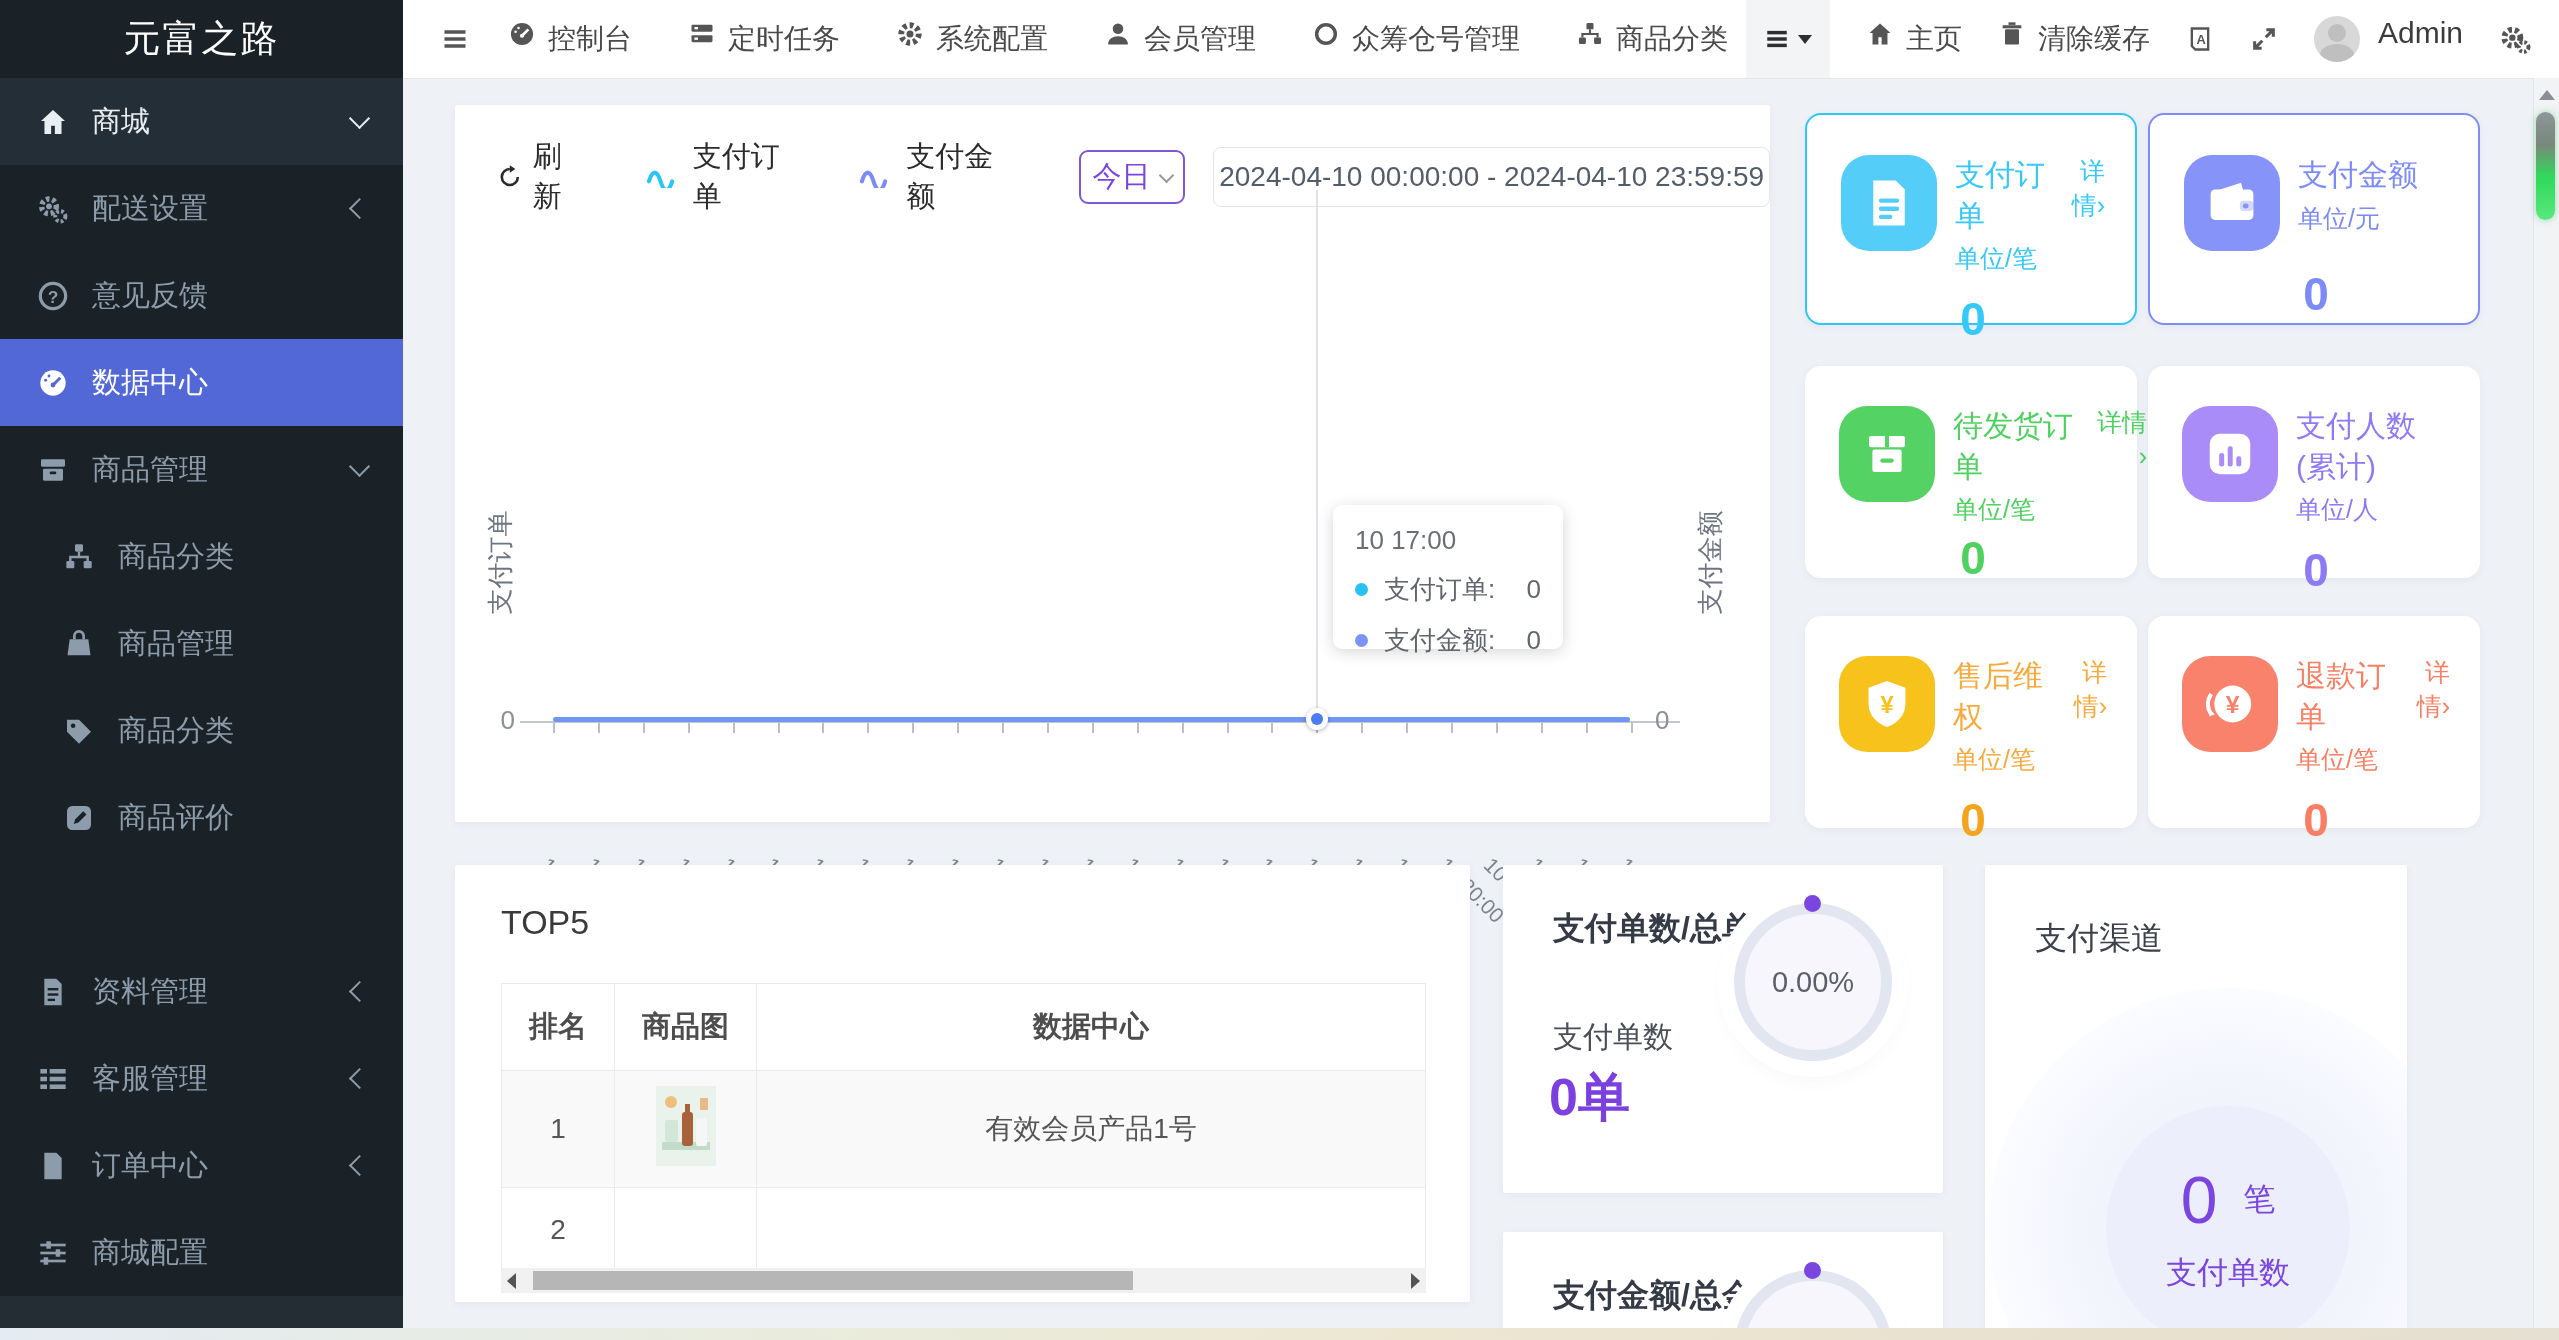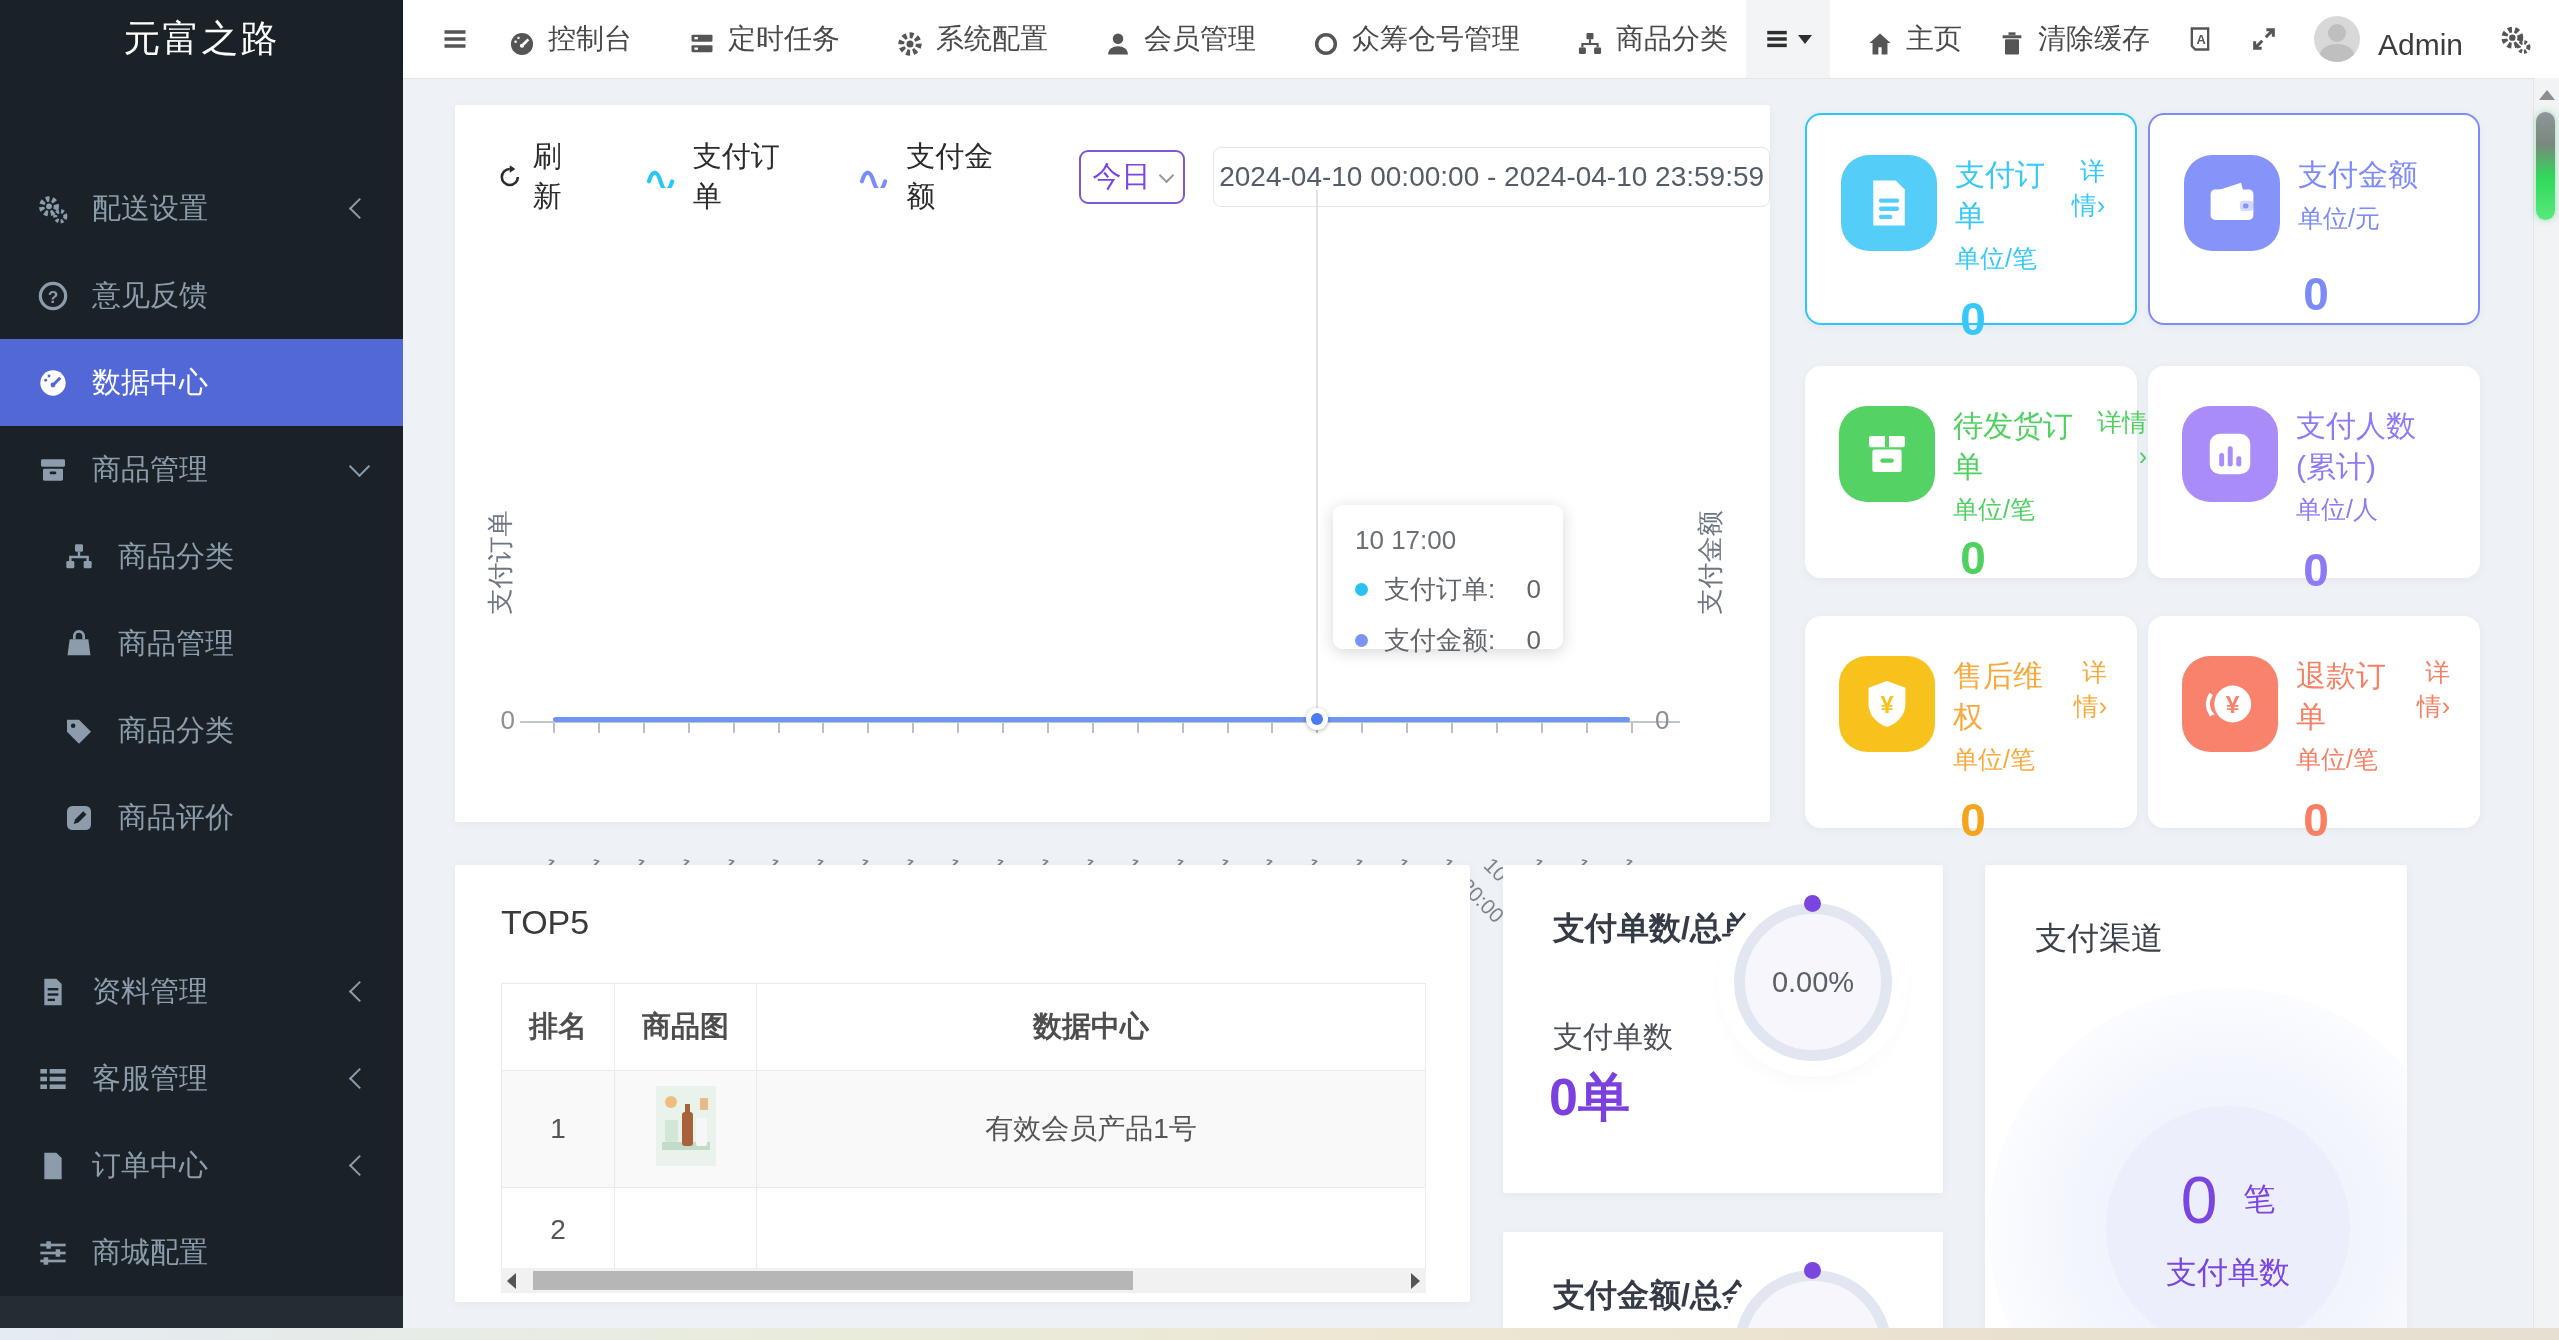--- a/index.html
+++ b/index.html
@@ -16,21 +16,21 @@
   .si-icon{width:34px;height:34px;margin-right:22px;display:inline-flex;align-items:center;justify-content:center;flex:none;}
   .si-icon svg{width:32px;height:32px;}
   .chev{position:absolute;right:36px;width:13px;height:13px;border-right:2.5px solid currentColor;border-bottom:2.5px solid currentColor;}
   .chev.down{transform:rotate(45deg);margin-top:-6px;}
   .chev.left{transform:rotate(135deg);}
   .side-footband{position:absolute;left:0;top:1296px;width:403px;height:34px;background:#232d33;}
   
   .navbar{position:absolute;left:403px;top:0;width:2156px;height:78px;background:#fff;border-bottom:1px solid #e6e6e6;z-index:6;}
   .hamburger{position:absolute;left:27px;top:0;height:78px;width:50px;display:flex;align-items:center;justify-content:center;color:#555;cursor:pointer;}
   .nav-left{position:absolute;left:105px;top:0;height:78px;display:flex;align-items:center;gap:56px;}
-  .nav-item{display:flex;align-items:flex-end;gap:12px;color:#4a4a4a;font-size:28px;cursor:pointer;white-space:nowrap;}
+  .nav-item{display:flex;align-items:flex-start;gap:12px;color:#4a4a4a;font-size:28px;cursor:pointer;white-space:nowrap;}
   .nav-item svg{width:28px;height:28px;color:#555;}
   .nav-right{position:absolute;right:28px;top:0;height:78px;display:flex;align-items:center;gap:36px;}
   .menu-btn{height:78px;width:84px;background:#f3f4f5;display:flex;align-items:center;justify-content:center;gap:8px;color:#2e2e2e;cursor:pointer;}
   .caret{width:0;height:0;border-left:7px solid transparent;border-right:7px solid transparent;border-top:9px solid #2e2e2e;}
   .avatar{width:46px;height:46px;border-radius:50%;background:#d8d8d8;position:relative;overflow:hidden;flex:none;}
   .avatar:before{content:"";position:absolute;left:14px;top:8px;width:18px;height:18px;border-radius:50%;background:#bfbfbf;}
   .avatar:after{content:"";position:absolute;left:6px;top:28px;width:34px;height:22px;border-radius:50% 50% 0 0;background:#bfbfbf;}
   
   .card{position:absolute;background:#fff;border-radius:2px;box-shadow:0 2px 10px rgba(40,60,100,.05);}
   
@@ -80,20 +80,29 @@
     background:linear-gradient(90deg,#e4ebf2 0%,#e9ecdd 30%,#ede7d2 55%,#e9e1cf 80%,#e6e0d2 100%);}
 </style>
 </head>
 <body>
 
 <div class="screen">
 
   <div class="sidebar">
     <div class="logo">元富之路</div>
 
+    <div class="side-item open" style="top:78px">
+      <span class="si-icon">
+          <svg viewBox="0 0 24 24">
+            <path d="M12 3l9 8.2h-2.6V21h-5v-6.2h-2.8V21h-5v-9.8H3z" fill="currentColor"></path>
+          </svg>
+        </span>
+      <span>商城</span>
+      <span class="chev down"></span>
+    </div>
 
     <div class="side-item" style="top:165px">
       <span class="si-icon">
           <svg viewBox="0 0 24 24">
             <circle cx="9" cy="10" r="5.5" fill="none" stroke="currentColor" stroke-width="4" stroke-dasharray="2.6 2.1"></circle>
             <circle cx="9" cy="10" r="2.2" fill="currentColor"></circle>
             <circle cx="17.5" cy="17.5" r="3.8" fill="none" stroke="currentColor" stroke-width="3" stroke-dasharray="2 1.6"></circle>
           </svg>
         </span>
       <span>配送设置</span>

